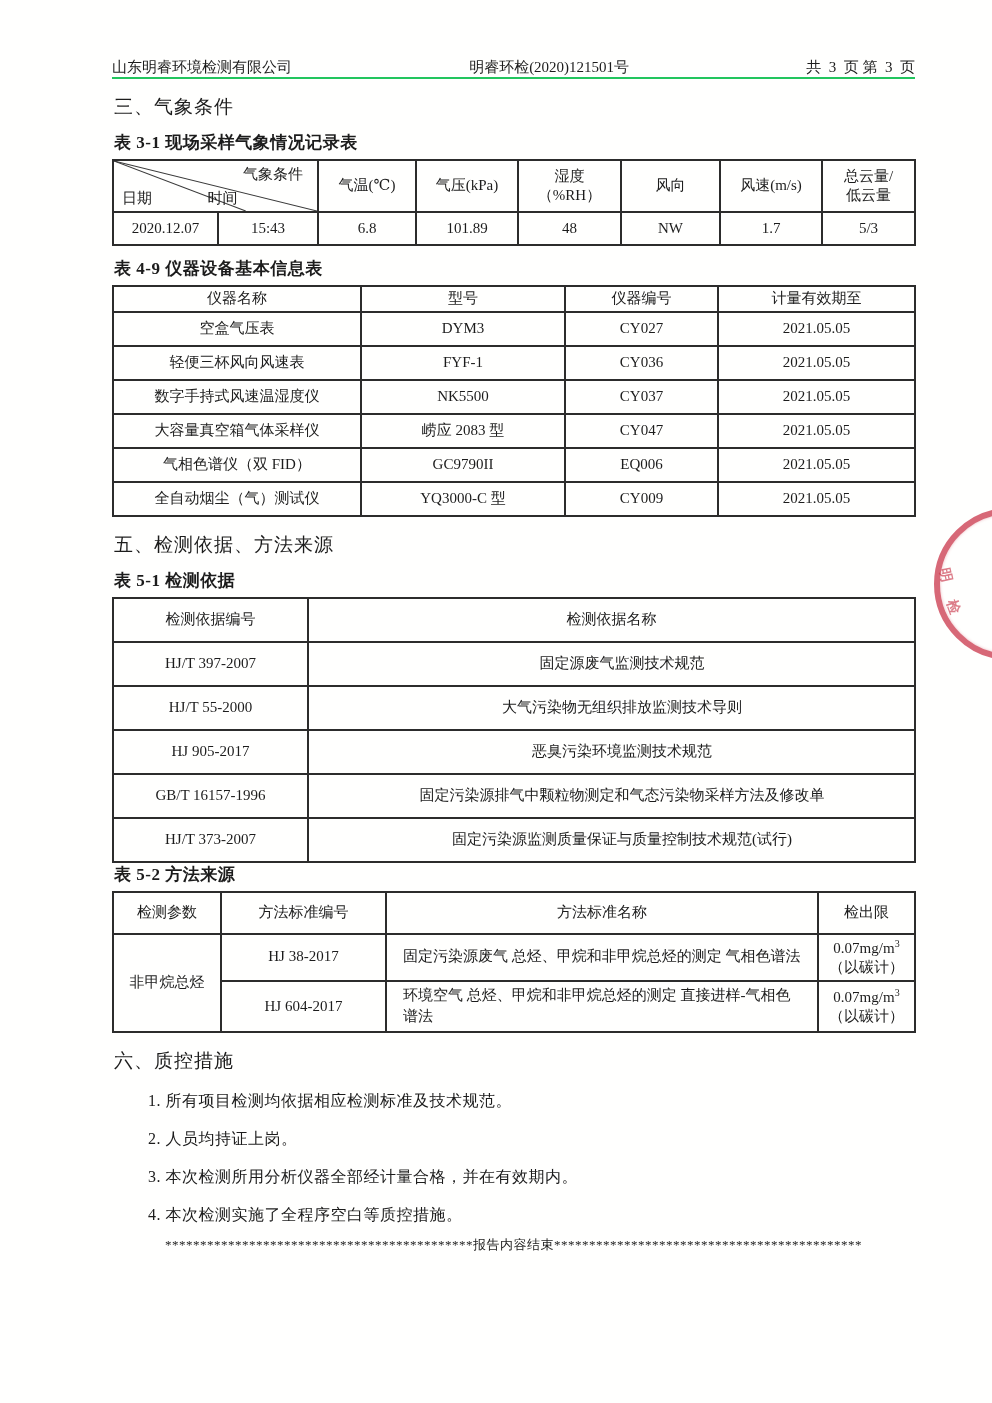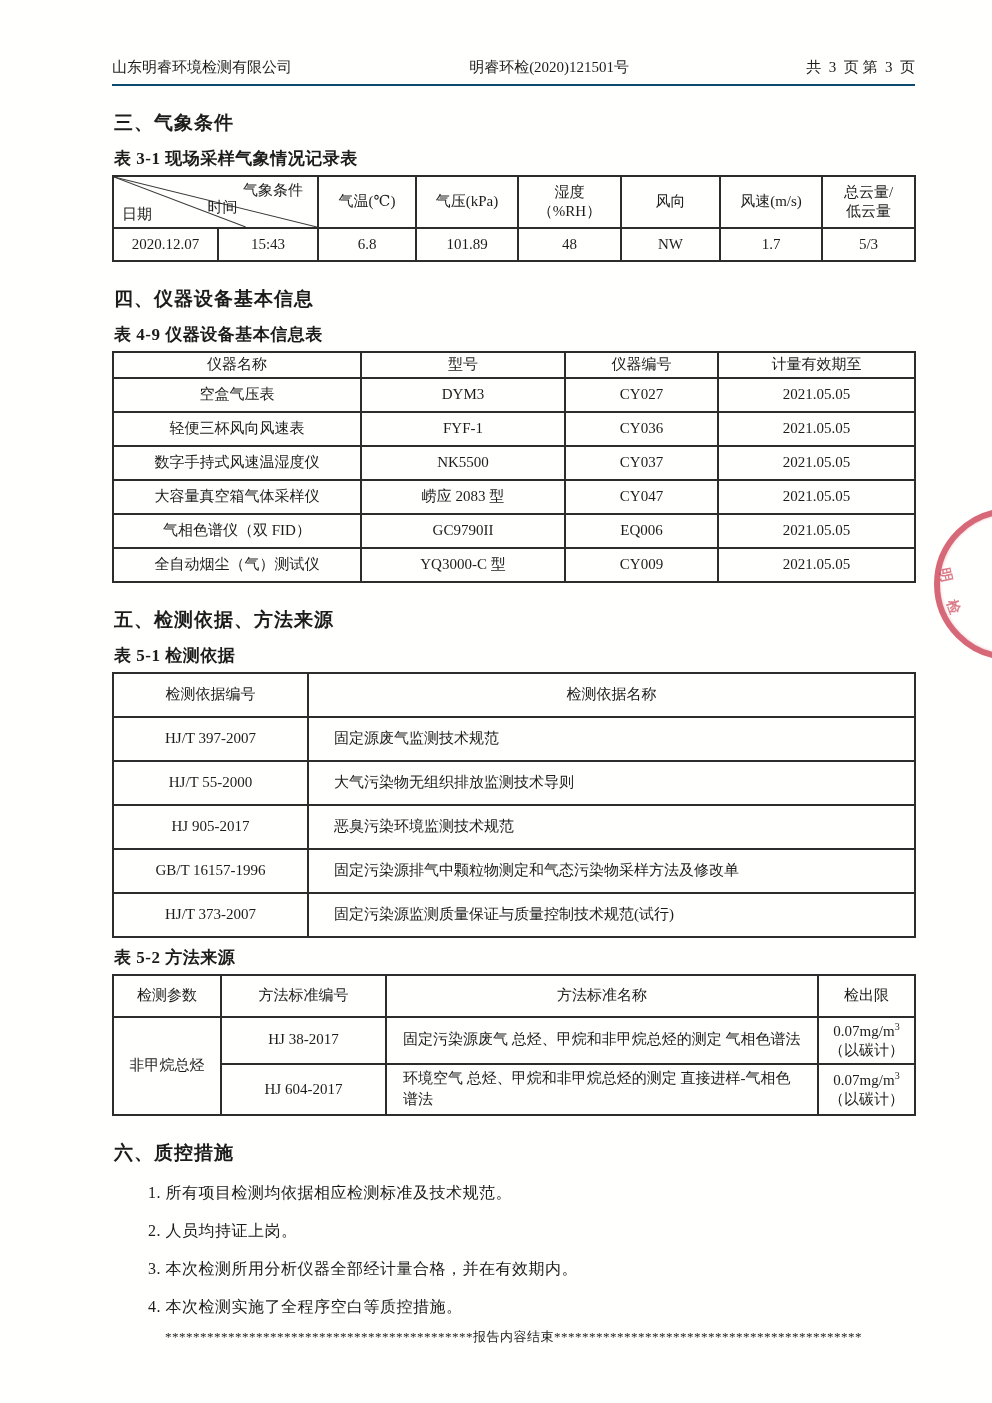--- a/index.html
+++ b/index.html
@@ -16,31 +16,30 @@
   }
   .content {
     padding: 58px 77px 0 112px;
   }
   
   .doc-header {
     display: flex;
     justify-content: space-between;
     align-items: flex-end;
     font-size: 15px;
-    padding-bottom: 7px;
-    border-bottom: 2px solid #0c4a6e;
+    border-bottom: 2px solid #22c55e;
     gap: 8px;
   }
   .doc-header .pagination { white-space: pre; }
   
   h2.sec {
     font-size: 19px;
-    font-weight: bold;
+    font-weight: normal;
     letter-spacing: 1px;
-    margin: 24px 0 0 2px;
+    margin: 15px 0 0 2px;
   }
   h3.tbl {
     font-size: 17px;
     font-weight: bold;
     letter-spacing: 0.5px;
     margin: 11px 0 5px 2px;
   }
   
   table {
     width: 802px;
@@ -55,28 +54,28 @@
     padding: 2px 4px;
     line-height: 1.3;
   }
   .wh-header td { height: 52px; }
   .wh-data td  { height: 33px; }
   
   td.corner { position: relative; padding: 0; }
   td.corner svg { position: absolute; left: 0; top: 0; width: 100%; height: 100%; }
   .corner-lbl { position: absolute; font-size: 15px; white-space: nowrap; }
   .lbl-top    { right: 14px; top: 4px; }
-  .lbl-mid    { left: 46%;  bottom: 10px; }
+  .lbl-mid    { left: 46%;  bottom: 3px; }
   .lbl-bottom { left: 8px;  bottom: 3px; }
   
   .t4 td { height: 34px; }
   .t4 tr.hdr td { height: 22px; }
   
   .t51 td { height: 44px; }
-  .t51 td.name-cell { text-align: left; padding-left: 25px; }
+  .t51 td.name-cell { text-align: center; padding-left: 25px; }
   
   .t52 tr.hdr td { height: 42px; }
   .t52 td.body { height: 46px; }
   .t52 td.name-cell { text-align: left; padding: 3px 16px; line-height: 1.45; }
   sup { font-size: 10px; }
   
   .qc-item {
     margin: 17px 0 0 36px;
     font-size: 16px;
     letter-spacing: 0.5px;
@@ -179,21 +178,20 @@
         <td>6.8</td>
         <td>101.89</td>
         <td>48</td>
         <td>NW</td>
         <td>1.7</td>
         <td>5/3</td>
       </tr>
     </tbody>
       </table>
 
-    <h2 class="sec">四、仪器设备基本信息</h2>
     <h3 class="tbl">表 4-9 仪器设备基本信息表</h3>
 
     <table class="t4">
       <colgroup>
         <col style="width:248px">
           <col style="width:204px">
           <col style="width:153px">
           <col style="width:197px">
       </colgroup>
       <tbody>
@@ -271,21 +269,21 @@
         <td>GB/T 16157-1996</td>
         <td class="name-cell">固定污染源排气中颗粒物测定和气态污染物采样方法及修改单</td>
       </tr>
       <tr>
         <td>HJ/T 373-2007</td>
         <td class="name-cell">固定污染源监测质量保证与质量控制技术规范(试行)</td>
       </tr>
     </tbody>
       </table>
 
-    <h3 class="tbl" style="margin-top:8px">表 5-2  方法来源</h3>
+    <h3 class="tbl" style="margin-top:0">表 5-2  方法来源</h3>
 
     <table class="t52">
       <colgroup>
         <col style="width:108px">
           <col style="width:165px">
           <col style="width:432px">
           <col style="width:97px">
       </colgroup>
       <tbody>
           <tr class="hdr">

